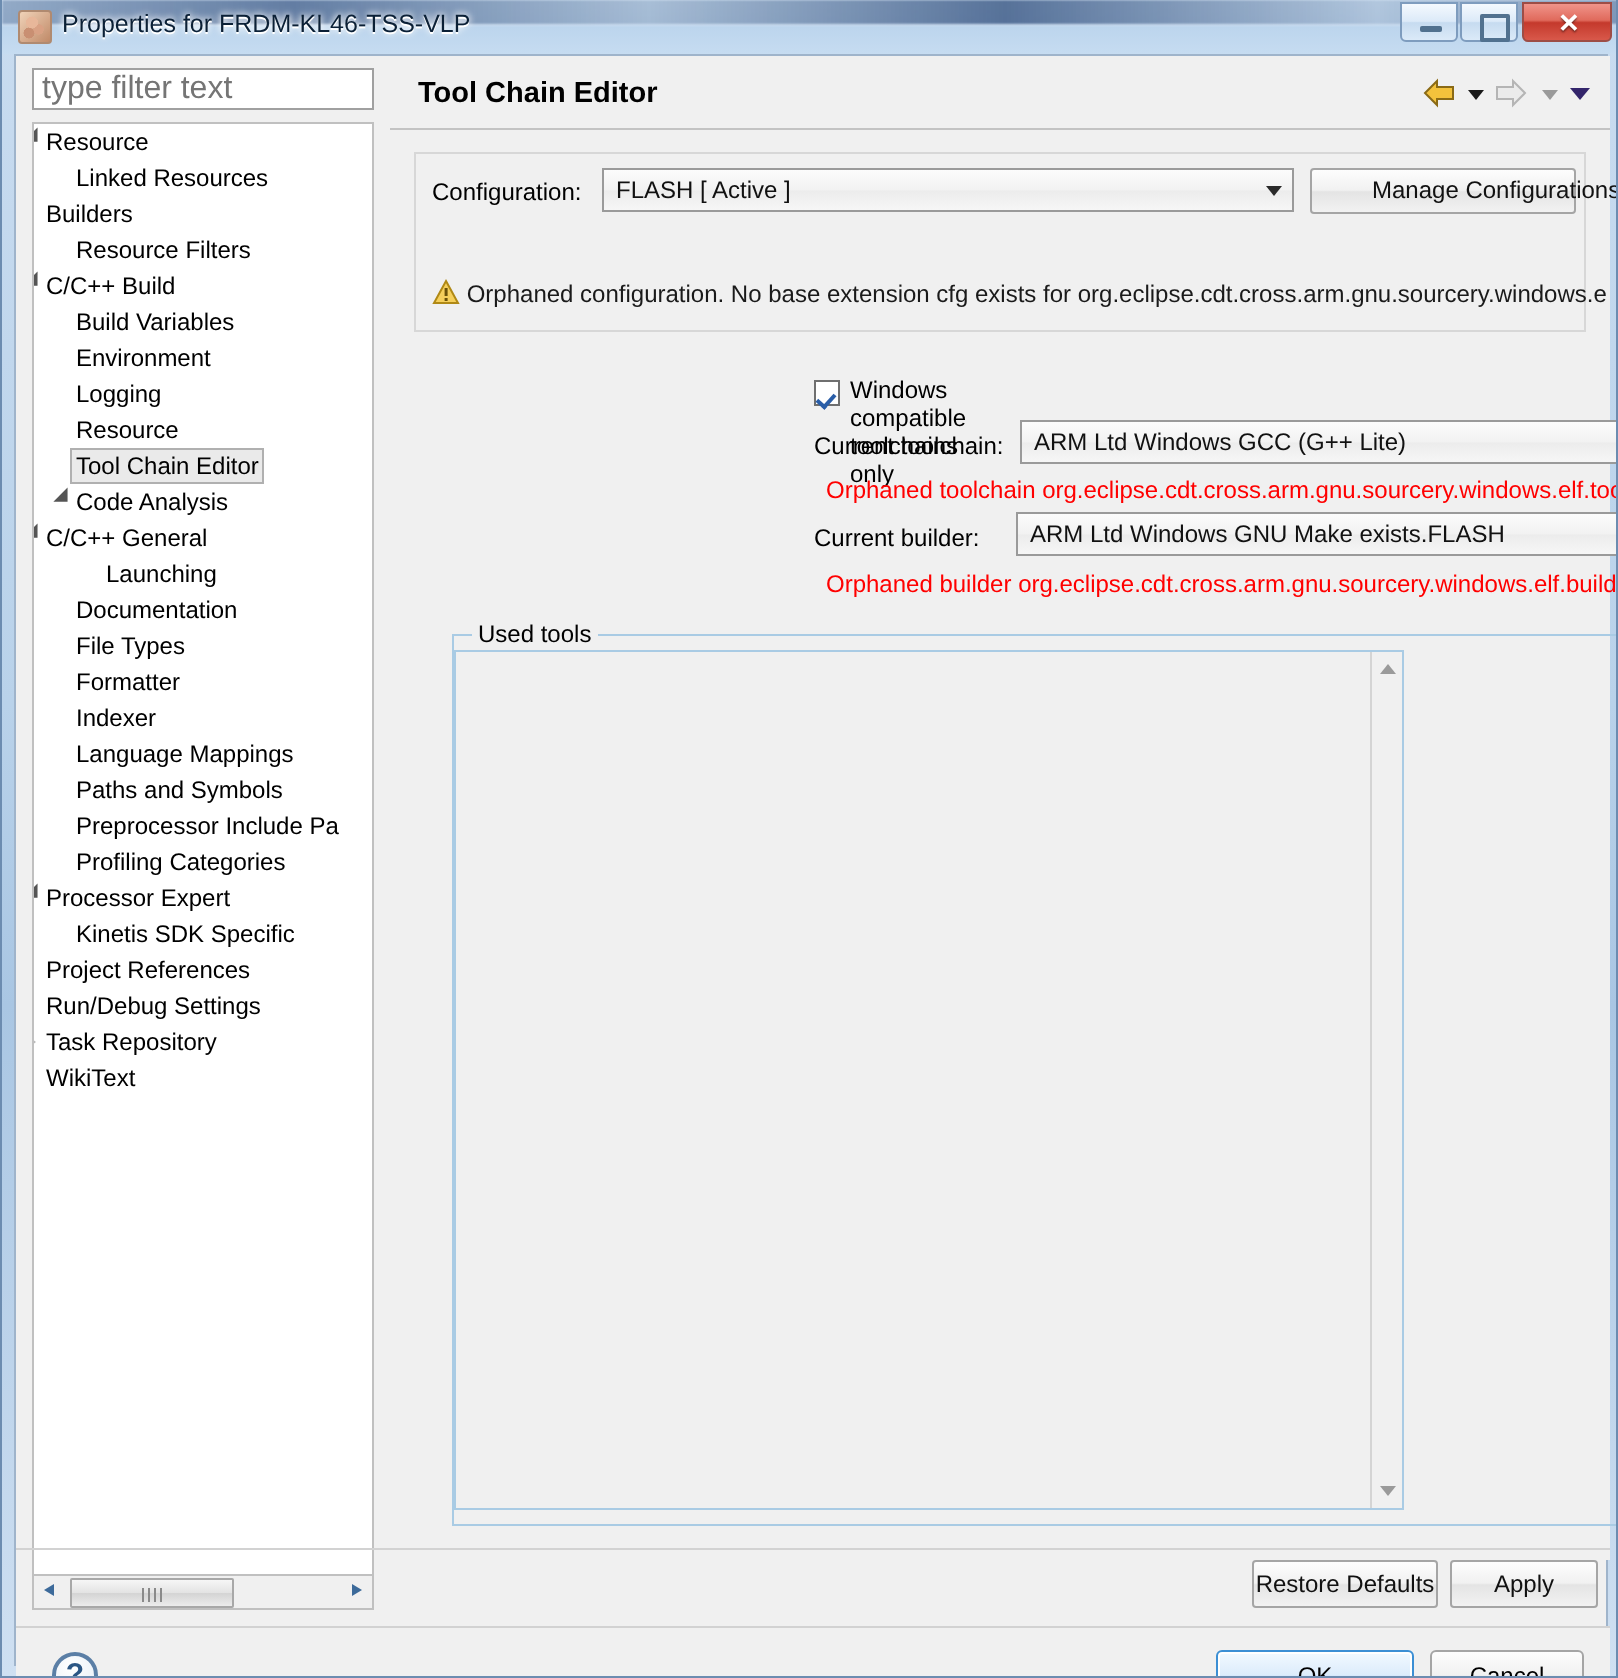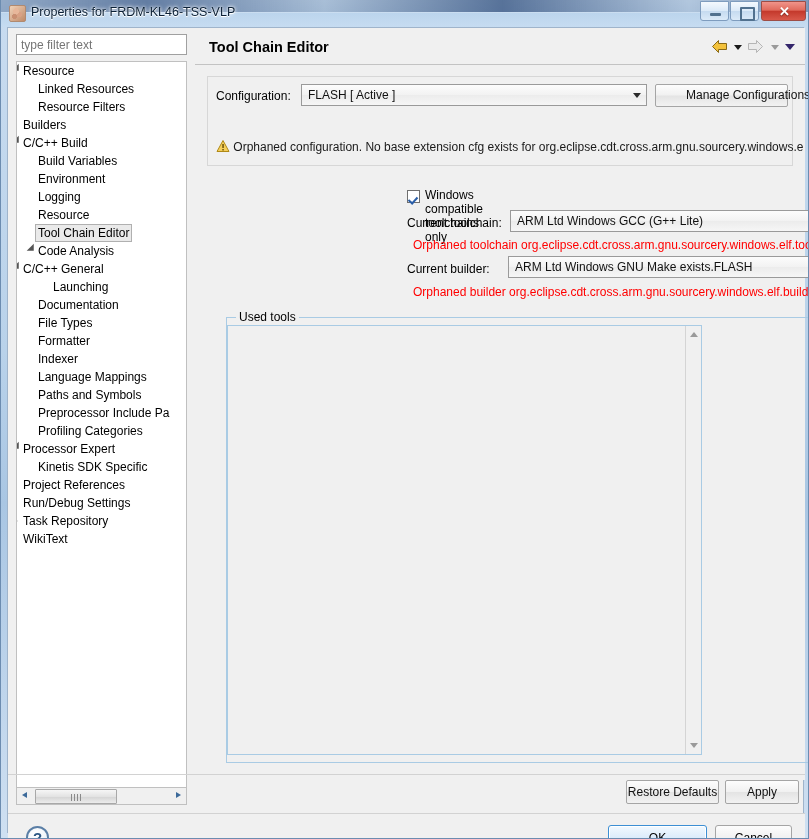--- a/index.html
+++ b/index.html
@@ -95,21 +95,21 @@
     position: absolute; left: 0; top: 0;
     width: 187px; height: 752px;
     background: #f0f0f0;
   }
   #filter-input {
     position: absolute; left: 8px; top: 6px;
     width: 171px; height: 21px;
     border: 1px solid #a0a0a0;
     background: #ffffff;
     font-family: "Liberation Sans", sans-serif;
-    font-size: 12px;
+    font-size: 16px;
     color: #808080;
     padding: 0 4px;
     outline: none;
   }
   #tree {
     position: absolute; left: 8px; top: 33px;
     width: 171px; height: 727px;
     background: #ffffff;
     border: 1px solid #c0c0c0;
     border-top: 1px solid #c0c0c0;
@@ -383,24 +383,24 @@
       <input id="filter-input" type="text" placeholder="type filter text" style="">
       <div id="tree">
           <div class="tree-item exp">
             <span class="tw" style="left: -8px;"></span>
             <span class="tree-label" style="left: 6px;">Resource</span>
           </div>
           <div class="tree-item">
             <span class="tree-label" style="left: 21px;">Linked Resources</span>
           </div>
           <div class="tree-item">
+            <span class="tree-label" style="left: 6px;">Builders</span>
+          </div>
+          <div class="tree-item">
             <span class="tree-label" style="left: 21px;">Resource Filters</span>
-          </div>
-          <div class="tree-item">
-            <span class="tree-label" style="left: 6px;">Builders</span>
           </div>
           <div class="tree-item exp">
             <span class="tw" style="left: -8px;"></span>
             <span class="tree-label" style="left: 6px;">C/C++ Build</span>
           </div>
           <div class="tree-item">
             <span class="tree-label" style="left: 21px;">Build Variables</span>
           </div>
           <div class="tree-item">
             <span class="tree-label" style="left: 21px;">Environment</span>

